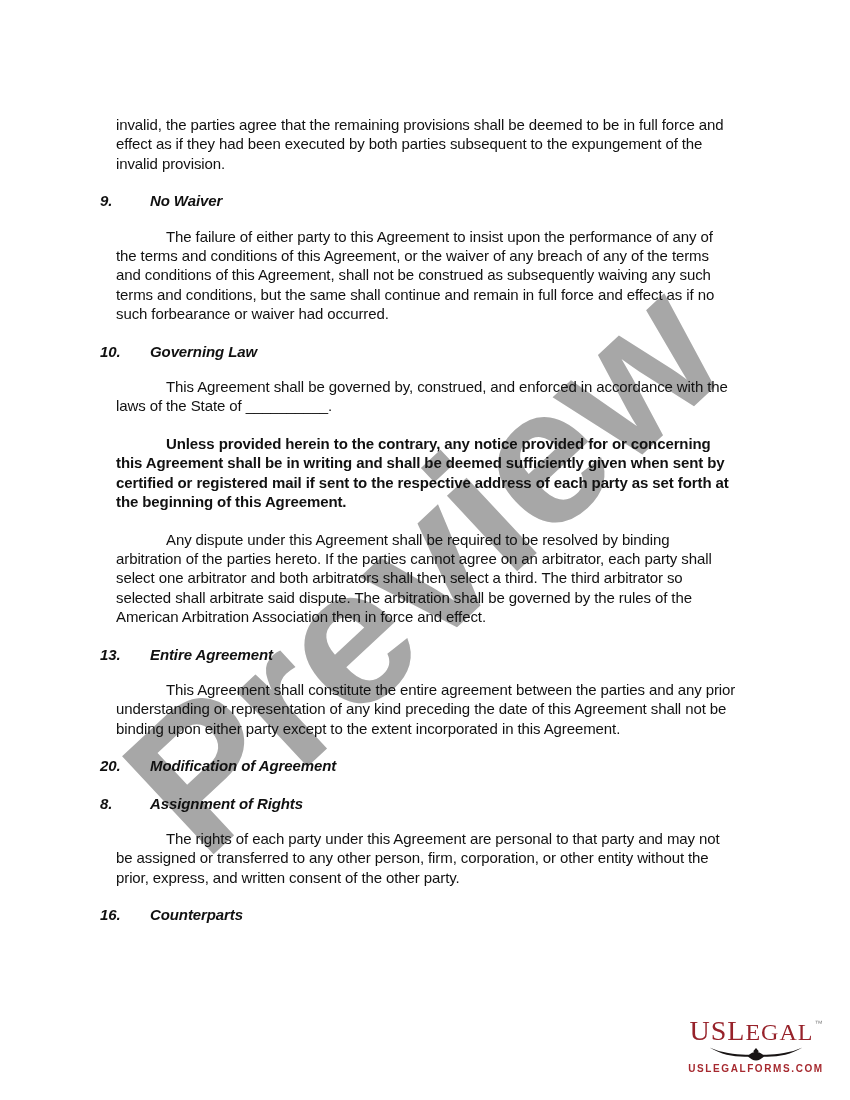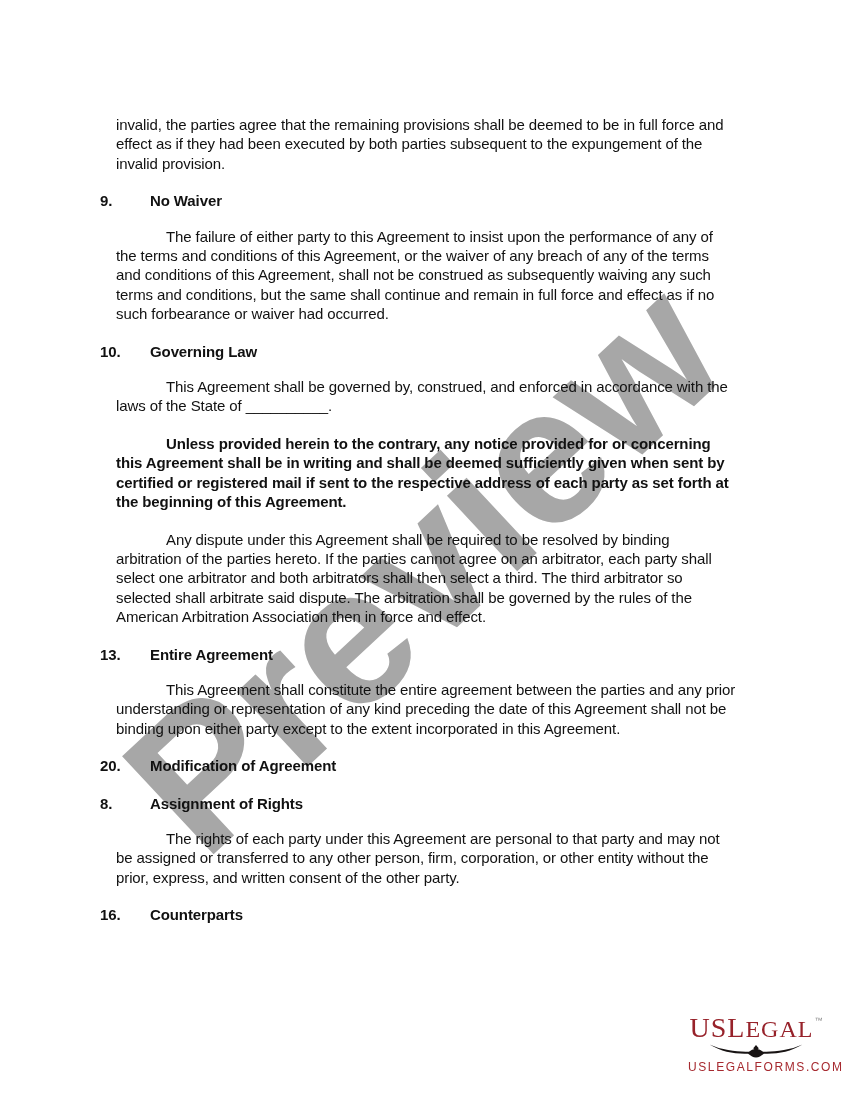--- a/index.html
+++ b/index.html
@@ -34,21 +34,21 @@
     width: 652px;
     z-index: 1;
     font-size: 15px;
     line-height: 19.4px;
     letter-spacing: -0.1px;
   }
   .para { margin: 16px; text-indent: 50px; }
   .para.no-indent { text-indent: 0; }
   .para.bold { font-weight: bold; }
   .section { margin-top: 18px; }
-  .sec-heading { font-weight: bold; }
+  .sec-heading { font-weight: bold; font-style: italic; }
   .sec-num { display: inline-block; width: 50px; }
   
   .logo {
     position: absolute;
     right: 26px;
     bottom: 26px;
     width: 136px;
     text-align: center;
     z-index: 1;
   }
@@ -65,22 +65,22 @@
     font-family: "Liberation Sans", sans-serif;
     font-size: 8px;
     color: #8a8a8a;
     vertical-align: 14px;
     margin-left: 1px;
     letter-spacing: 0;
   }
   .eagle { display: block; width: 118px; height: 15px; margin: 1px auto 2px auto; }
   .eagle path { fill: #181414; }
   .logo-site {
-    font-size: 12px;
-    font-weight: normal;
+    font-size: 10px;
+    font-weight: bold;
     color: #a6292f;
     letter-spacing: 1.6px;
     white-space: nowrap;
   }
 </style>
 </head>
 <body>
 
 <div class="page" style="background: rgb(255, 255, 255); color: rgb(17, 17, 17);">
 

